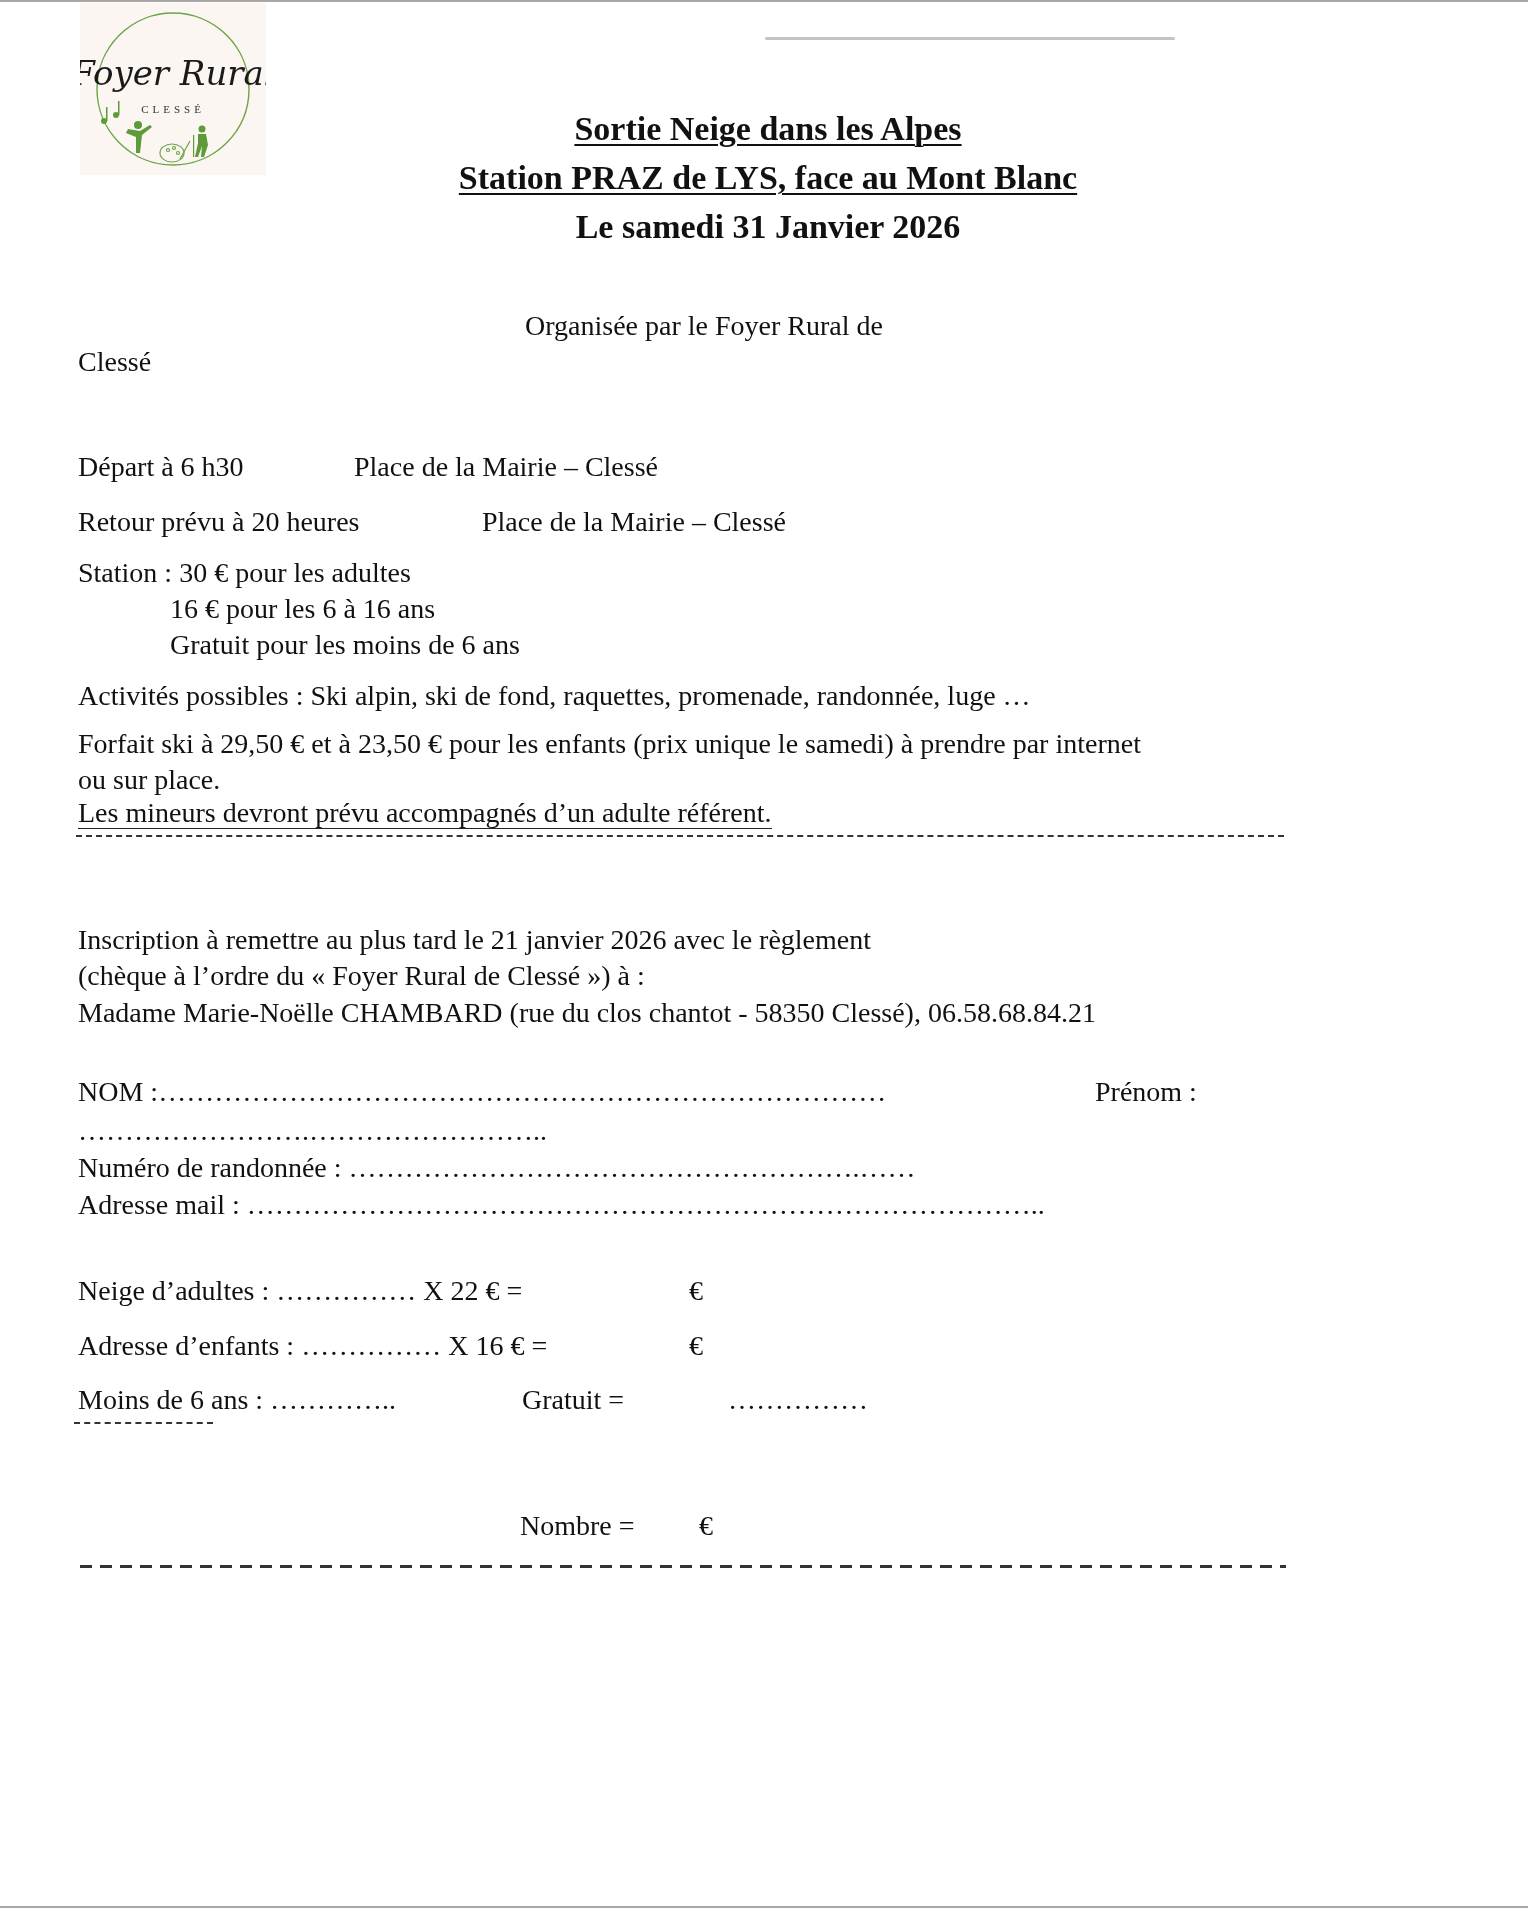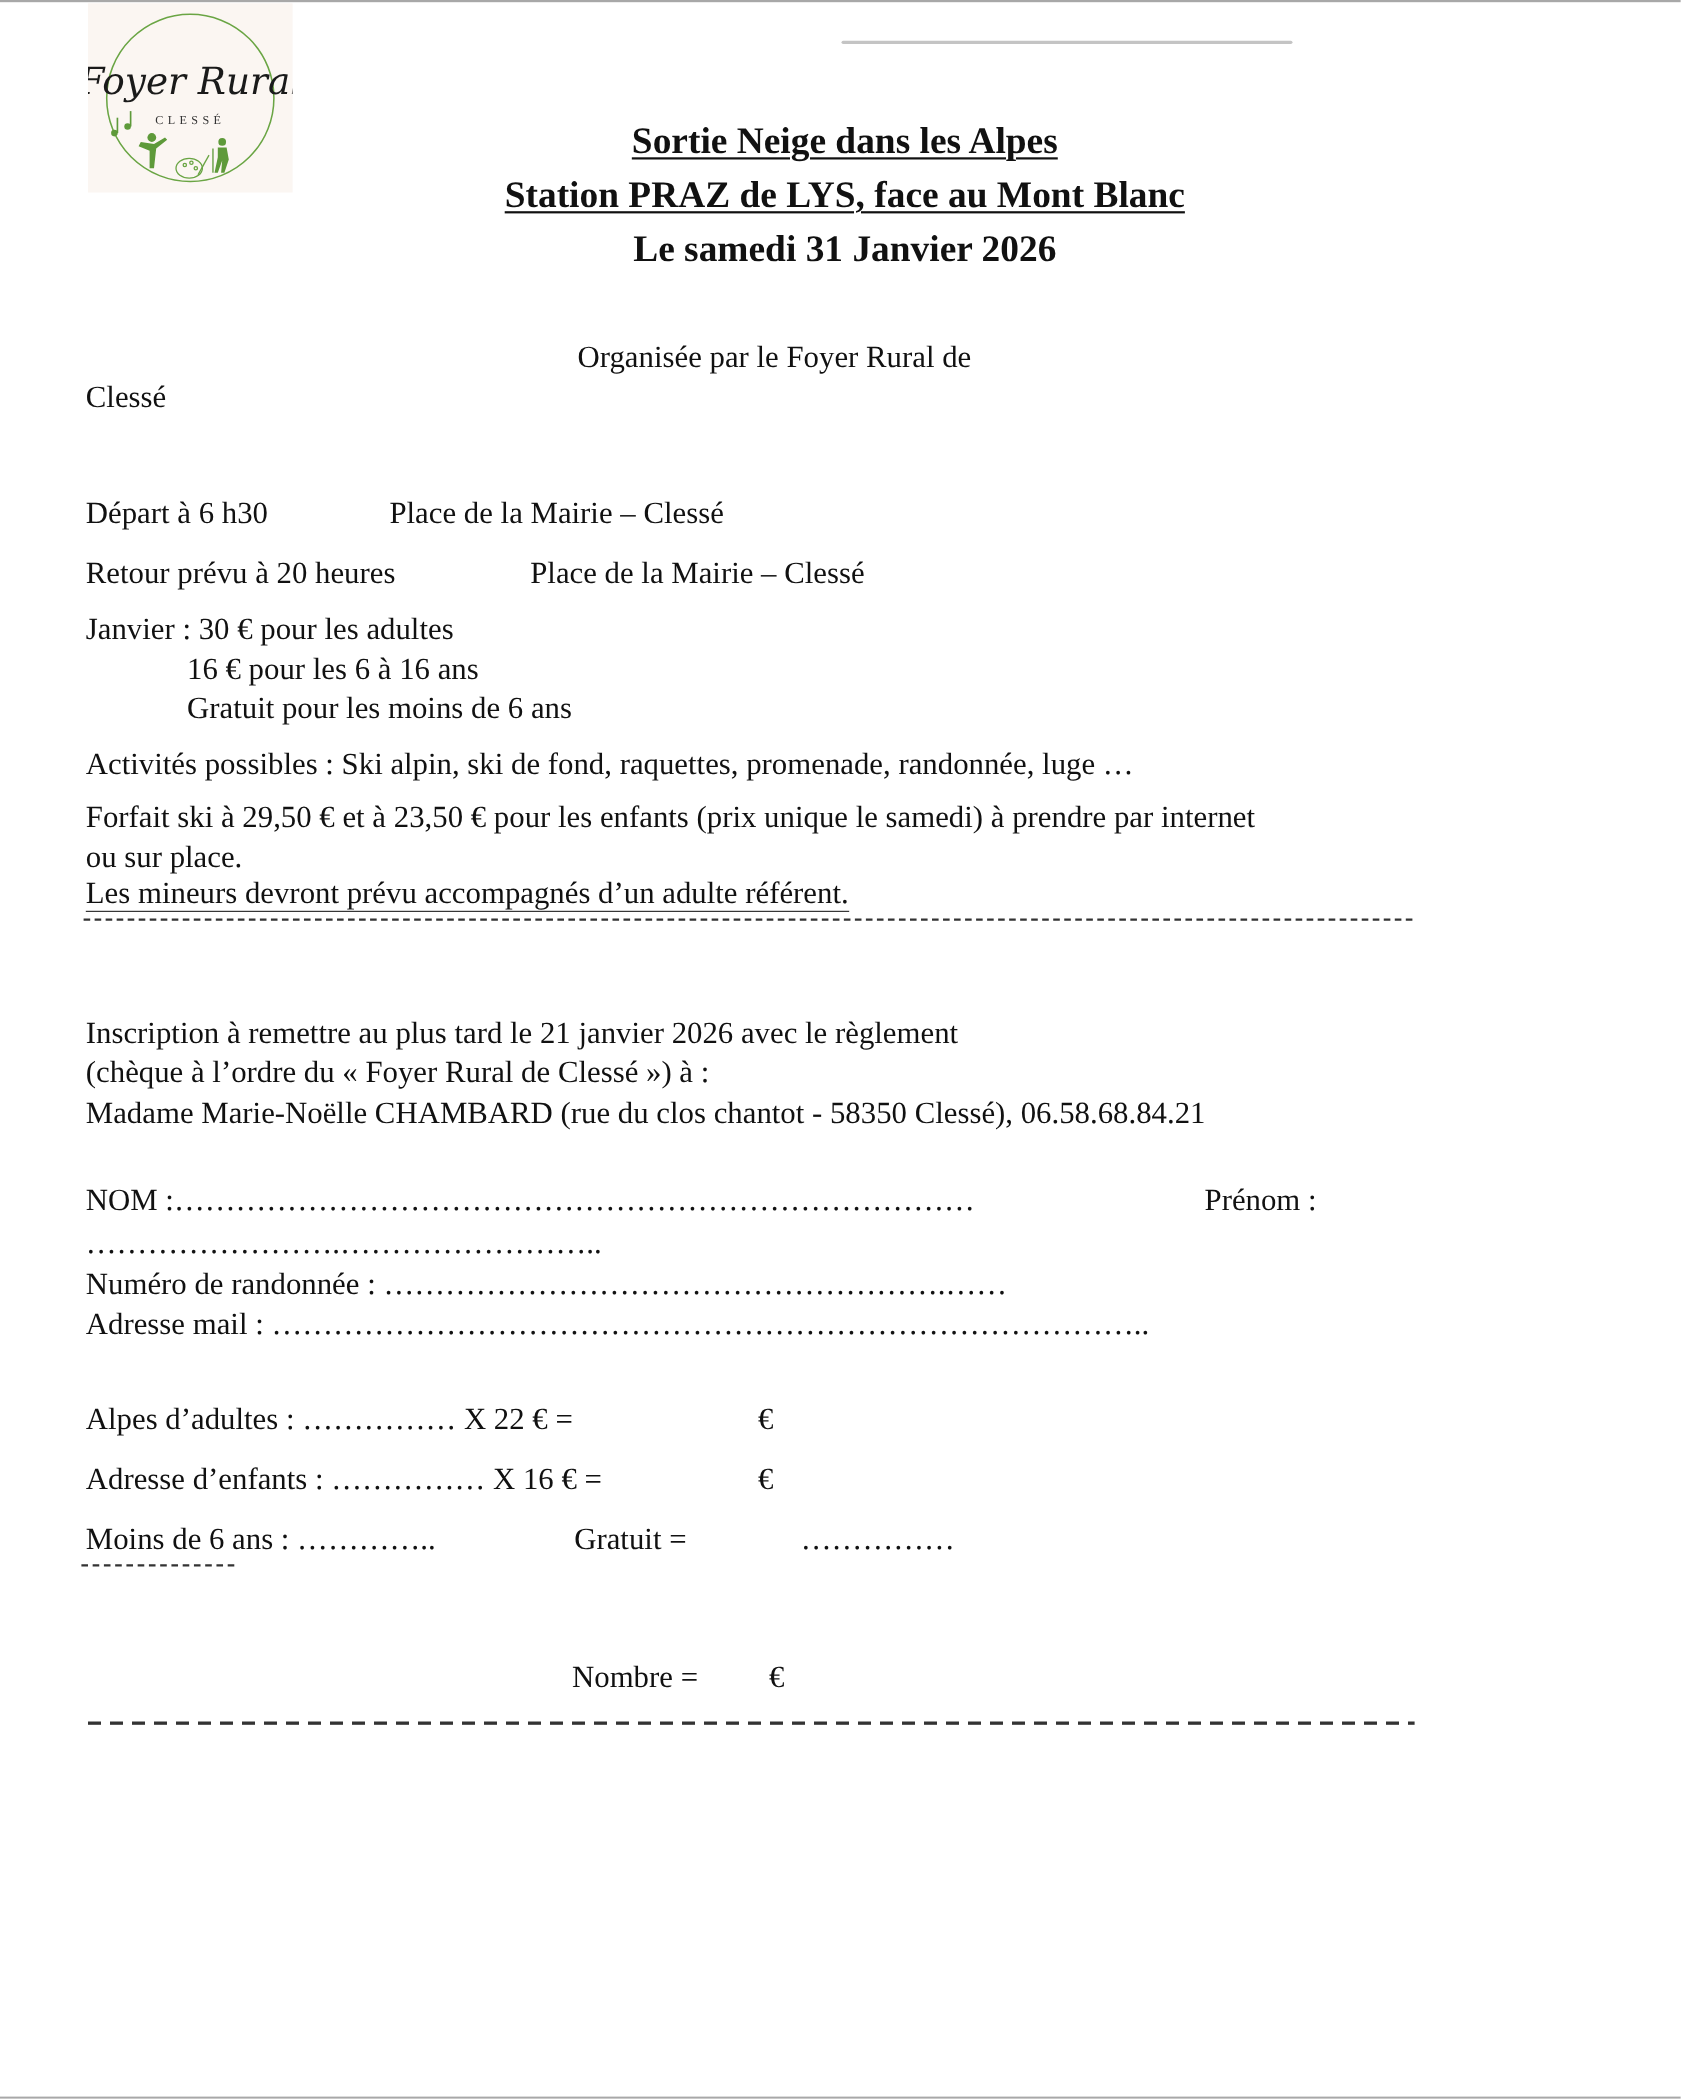--- a/index.html
+++ b/index.html
@@ -65,42 +65,42 @@
 <div class="title" style="top:207px">Le samedi 31 Janvier 2026</div>
 
 <div class="t" style="left:525px; top:309px">Organisée par le Foyer Rural de</div>
 <div class="t" style="left:78px; top:345px">Clessé</div>
 
 <div class="t" style="left:78px; top:450px">Départ à 6 h30</div>
 <div class="t" style="left:354px; top:450px">Place de la Mairie – Clessé</div>
 <div class="t" style="left:78px; top:505px">Retour prévu à 20 heures</div>
 <div class="t" style="left:482px; top:505px">Place de la Mairie – Clessé</div>
 
-<div class="t" style="left:78px; top:556px"><span>Janvier : </span><span>30 € pour les adultes</span></div>
+<div class="t" style="left:78px; top:556px"><span>Station : </span><span>30 € pour les adultes</span></div>
 <div class="t" style="left:170px; top:592px">16 € pour les 6 à 16 ans</div>
 <div class="t" style="left:170px; top:628px">Gratuit pour les moins de 6 ans</div>
 
 <div class="t" style="left:78px; top:679px"><span class="b">Activités possibles</span><span> : Ski alpin, ski de fond, raquettes, promenade, randonnée,  luge …</span></div>
 
 <div class="t" style="left:78px; top:727px"><span class="b">Forfait ski à 29,50 € et à 23,50 € pour les enfants (prix unique le samedi)</span><span> à prendre par internet</span></div>
 <div class="t" style="left:78px; top:763px">ou sur place.</div>
 <div class="t" style="left:78px; top:798px; line-height:30px"><span class="ul-thin">Les mineurs devront prévu  accompagnés d’un adulte référent.</span></div>
 <div class="dash-fine" style="left:76px; top:835px; width:1208px"></div>
 
 <div class="t" style="left:78px; top:923px">Inscription à remettre au plus tard le 21 janvier 2026 avec le règlement</div>
 <div class="t" style="left:78px; top:959px">(chèque à l’ordre du « Foyer Rural de Clessé ») à :</div>
 <div class="t" style="left:78px; top:996px">Madame Marie-Noëlle CHAMBARD (rue du clos chantot - 58350 Clessé), 06.58.68.84.21</div>
 
 <div class="t" style="left:78px; top:1075px"><span>NOM :</span><span>……………………………………………………………………</span></div>
 <div class="t" style="left:1095px; top:1075px">Prénom :</div>
 <div class="t" style="left:78px; top:1114px">…………………….……………………..</div>
 <div class="t" style="left:78px; top:1151px"><span>Numéro de randonnée : </span><span>……………………………………………….……</span></div>
 <div class="t" style="left:78px; top:1188px"><span>Adresse mail : </span><span>…………………………………………………………………………..</span></div>
 
-<div class="t" style="left:78px; top:1274px"><span>Alpes d’adultes : </span><span>……………</span><span> X 22 € =</span></div>
+<div class="t" style="left:78px; top:1274px"><span>Neige d’adultes : </span><span>……………</span><span> X 22 € =</span></div>
 <div class="t" style="left:689px; top:1274px">€</div>
 
 <div class="t" style="left:78px; top:1329px"><span>Adresse d’enfants : </span><span>……………</span><span> X 16 € =</span></div>
 <div class="t" style="left:689px; top:1329px">€</div>
 
 <div class="t" style="left:78px; top:1383px"><span>Moins de 6 ans : </span><span>…………..</span></div>
 <div class="t" style="left:522px; top:1383px">Gratuit =</div>
 <div class="t" style="left:728px; top:1383px">……………</div>
 <div class="dash-fine" style="left:74px; top:1422px; width:139px"></div>
 

